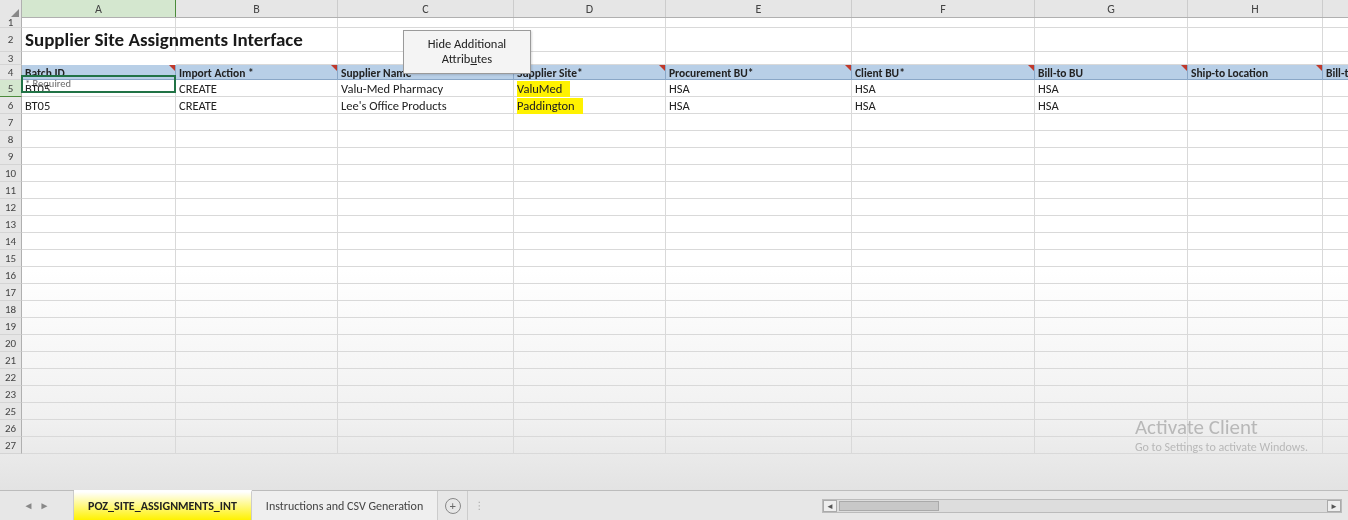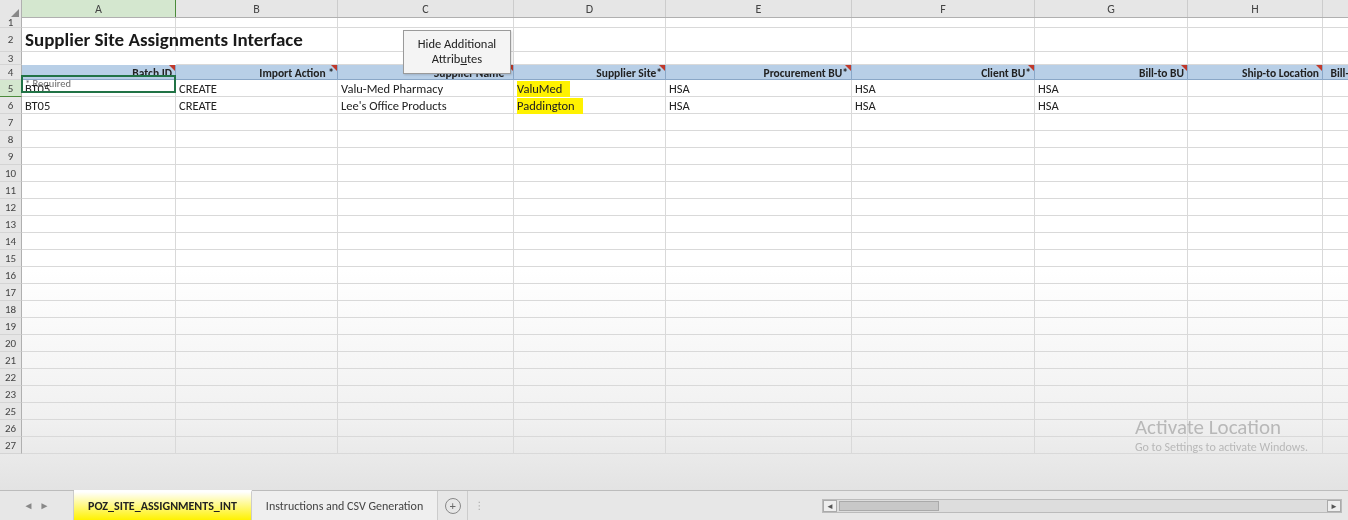--- a/index.html
+++ b/index.html
@@ -32,31 +32,31 @@
   .cF { width: 183px; }
   .cG { width: 153px; }
   .cH { width: 135px; }
   .cI { width: 40px; }
 
   
   .title { font-weight: bold; font-size: 19px; color: #1a1a1a; white-space: nowrap; }
   .req { color: #6a6a6a; font-size: 10.5px; }
 
   
-  .hdr { background: #b8cfe7; font-weight: bold; font-size: 11.5px; color: #222; border-bottom: 1px solid #8aa7c7; border-right-color:#8aa7c7; position: relative; text-align: right; }
+  .hdr { background: #b8cfe7; font-weight: bold; font-size: 11.5px; color: #222; border-bottom: 1px solid #8aa7c7; border-right-color:#8aa7c7; position: relative; }
   .hdr .tri { position:absolute; top:0; right:0; width:0;height:0;border-style:solid;border-width:0 6px 6px 0;border-color:transparent #c0392b transparent transparent; }
 
   
   .hl-yellow { background: #fff200; }
   
   
   .active-cell-border { position:absolute; border:2px solid #217346; pointer-events:none; }
   
   
-  .hide-btn { position:absolute; left: 403px; top: 30px; width: 108px; height: 44px; background:#f4f4f4; border:1px solid #9a9a9a; box-shadow: 1px 1px 2px rgba(0,0,0,0.15); font-size:12.5px; color:#222; text-align:center; padding-top:5px; line-height:15px; cursor:pointer; }
+  .hide-btn { position:absolute; left: 403px; top: 30px; width: 128px; height: 44px; background:#f4f4f4; border:1px solid #9a9a9a; box-shadow: 1px 1px 2px rgba(0,0,0,0.15); font-size:12.5px; color:#222; text-align:center; padding-top:5px; line-height:15px; cursor:pointer; }
   .hide-btn u { text-decoration: underline; }
 
   
   .tab-strip { position: absolute; bottom: 0; left:0; width: 1348px; height: 30px; background:#e7e7e7; border-top:1px solid #bcbcbc; display:flex; align-items:stretch; font-size:12px; }
   .tab-nav { width: 74px; display:flex; align-items:center; justify-content:center; gap:6px; color:#888; font-size:10px; border-right:1px solid #ccc; }
   .tab-nav span { cursor:pointer; }
   .tab { padding: 0 14px; display:flex; align-items:center; border-right:1px solid #ccc; background:#efefef; color:#444; cursor:pointer; position:relative; }
   .tab.active { background:#fff; font-weight:bold; color:#222; border-top:2px solid #fff; margin-top:-1px; }
   .tab.hl { background: linear-gradient(to bottom, #fff 0%, #fff200 100%); }
   .tab-add { width:30px; display:flex; align-items:center; justify-content:center; color:#666; cursor:pointer; border-right:1px solid #ccc; }
@@ -414,21 +414,21 @@
     </div>
 
   <div class="active-cell-border" style="left:21px; top:75px; width:155px; height:18px;"></div>
 
   <div class="hide-btn">
     <span>Hide Additional</span><br>
     <span>Attrib</span><u>u</u><span>tes</span>
   </div>
 
   <div class="watermark">
-    <div class="l1">Activate Location</div>
+    <div class="l1">Activate Client</div>
     <div class="l2">Go to Settings to activate Windows.</div>
   </div>
 
 </div>
 
 <div class="tab-strip">
   <div class="tab-nav">
     <span>◄</span>
     <span>►</span>
   </div>

